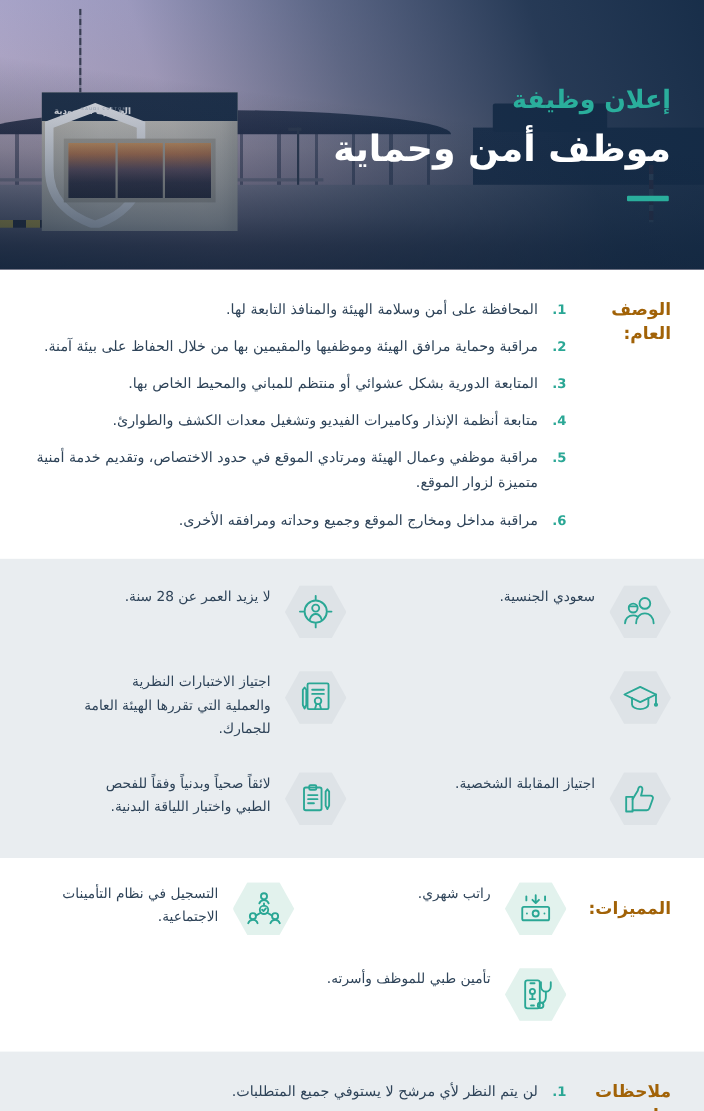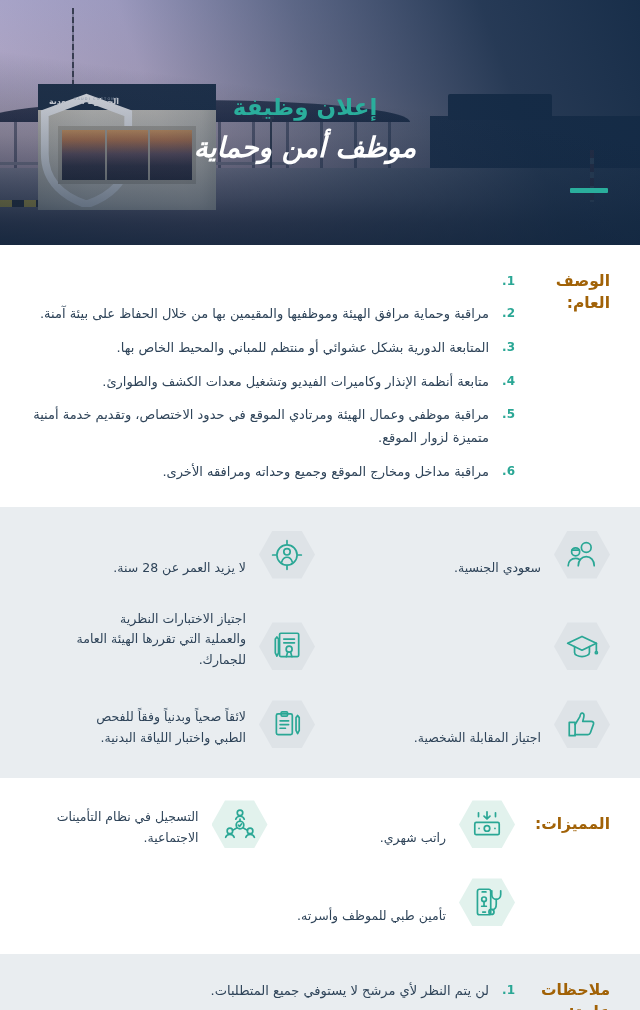--- a/index.html
+++ b/index.html
@@ -41,37 +41,37 @@
   .booth-sign-text { position:static; text-align:center; color:#fff; line-height:1.2; }
   .booth-sign-ar { font-size:8px; font-weight:bold; display:block; }
   .booth-sign-en { font-size:3.5px; letter-spacing:1.2px; color:#a9b6c3; display:block; }
   .booth-window { left:20px; right:20px; top:42px; height:58px; border:4px solid #bab3a3;
     background:linear-gradient(180deg,#e8a662 0%,#c97f4e 20%,#6b5560 48%,#3a3644 72%,#2c2a36 100%); }
   .booth-window i { position:absolute; top:0; bottom:0; width:2px; background:#bab3a3; }
   .overlay-a { inset:0; z-index:4;
     background:linear-gradient(250deg, rgba(19,42,69,.97) 0%, rgba(19,42,69,.88) 22%, rgba(21,44,72,.55) 48%, rgba(40,50,90,.18) 72%, rgba(90,80,120,.05) 100%); }
   .overlay-b { inset:0; z-index:4;
     background:linear-gradient(8deg, rgba(16,36,60,.85) 0%, rgba(16,36,60,.35) 32%, rgba(0,0,0,0) 58%); }
-  .hero-text { inset:0; z-index:5; padding:78px 30px 0 0; text-align:center;margin-top:16px; }
+  .hero-text { inset:0; z-index:5; padding:78px 30px 0 0; text-align:right; }
   .hero-tagline { position:static; font-size:23px; font-weight:bold; color:#2AAE9C; margin-bottom:12px; }
-  .hero-title { position:static; font-size:28px; font-weight:bold; color:#ffffff; line-height:1.15;font-style:italic; }
+  .hero-title { position:static; font-size:33px; font-weight:bold; color:#ffffff; line-height:1.15; }
   .hero-dash { position:static; display:block; width:38px; height:5px; background:#2AAE9C; margin:24px 2px 0 0; border-radius:1px; }
 
   
   .section { display:flex; padding:26px 30px 14px; }
   .section.gray { background:#E9EDF0; }
   .sec-head { width:95px; flex:none; font-weight:bold; font-size:15.5px; color:#a16207; line-height:1.4; }
   .icon-section .sec-head { padding-top:14px; }
 
   .nlist { flex:1; }
   .nrow { display:flex; gap:9px; margin-bottom:11px; font-size:13px; color:#2F4459; line-height:1.75; }
   .nnum { color:#2AA795; font-weight:bold; min-width:17px; font-size:12px; flex:none; }
 
   .igrid { flex:1; display:grid; grid-template-columns:1fr 1fr; row-gap:30px; column-gap:10px; }
-  .icell { display:flex; align-items:flex-end; gap:13px; }
+  .icell { display:flex; align-items:flex-start; gap:13px; }
   .hex { width:56px; height:48px; background:#DEE3E7; flex:none; display:flex; align-items:center; justify-content:center;
     clip-path:polygon(24% 0,76% 0,100% 50%,76% 100%,24% 100%,0 50%); }
   .hex svg { width:34px; height:34px; overflow:visible; stroke:#2AA795; fill:none; stroke-width:1.6; stroke-linecap:round; stroke-linejoin:round; }
   .benefits .hex { background:#E2F2ED; }
   .ilabel { font-size:12.5px; color:#2F4459; line-height:1.65; max-width:170px; }
 
   .sec-general { padding:26px 30px 12px; }
   .sec-conditions { padding:24px 30px 30px; }
   .sec-benefits { padding:22px 30px 28px; }
   .sec-notes { padding:26px 30px 16px; flex:1; }
@@ -118,20 +118,21 @@
       <div class="hero-title">موظف أمن وحماية</div>
       <span class="hero-dash"></span>
     </div>
   </div>
 
   <div class="section sec-general">
     <div class="sec-head">الوصف العام:</div>
     <div class="nlist">
       <div class="nrow">
           <span class="nnum">1.</span>
+          <span>المحافظة على أمن وسلامة الهيئة والمنافذ التابعة لها.</span>
         </div>
       <div class="nrow">
           <span class="nnum">2.</span>
           <span>مراقبة وحماية مرافق الهيئة وموظفيها والمقيمين بها من خلال الحفاظ على بيئة آمنة.</span>
         </div>
       <div class="nrow">
           <span class="nnum">3.</span>
           <span>المتابعة الدورية بشكل عشوائي أو منتظم للمباني والمحيط الخاص بها.</span>
         </div>
       <div class="nrow">

